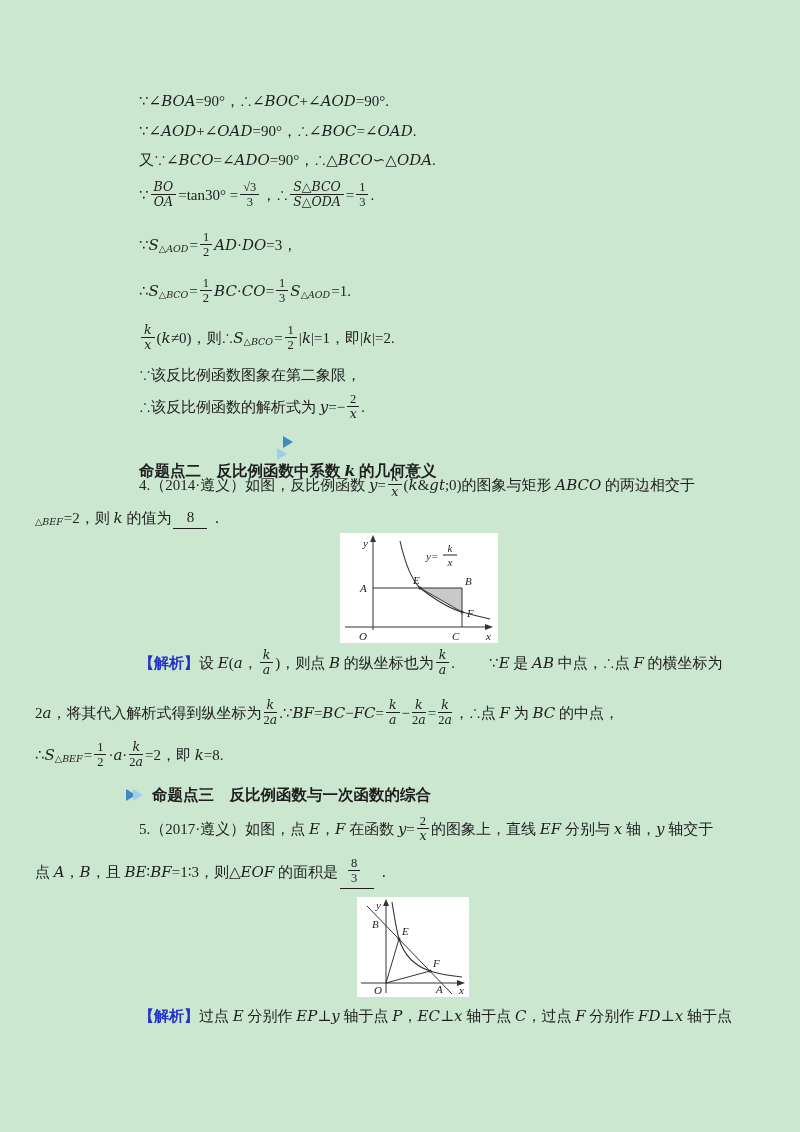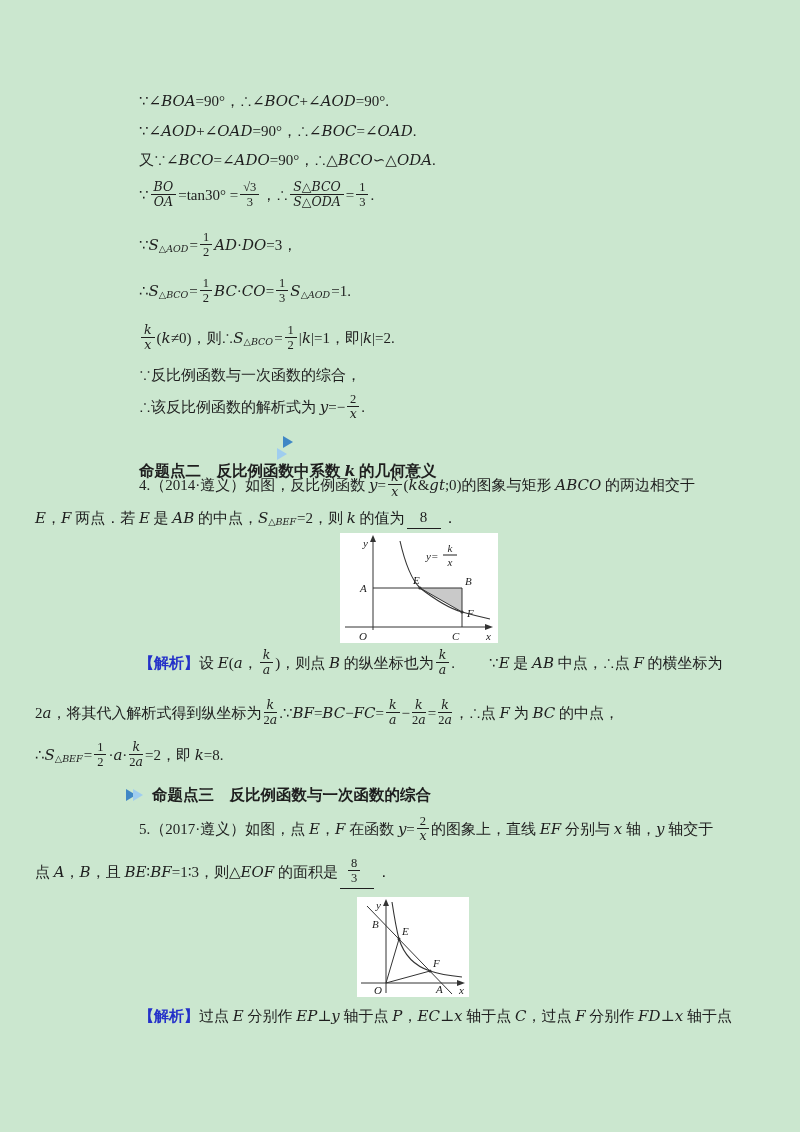--- a/index.html
+++ b/index.html
@@ -165,21 +165,21 @@
       <span>(<i>k</i>≠0)，则∴<i>S</i></span>
       <sub>△<i>BCO</i></sub>
       <span>=</span>
       <span class="frac">
         <span class="fn">1</span>
         <span class="fd">2</span>
       </span>
       <span>|<i>k</i>|=1，即|<i>k</i>|=2.</span>
     </div>
     <div class="line" style="left: 139px; top: 364px;">
-      <span>∵反比例函数与一次函数的综合，</span>
+      <span>∵该反比例函数图象在第二象限，</span>
     </div>
     <div class="line" style="left: 139px; top: 392px;">
       <span>∴该反比例函数的解析式为 <i>y</i>=−</span>
       <span class="frac">
         <span class="fn">2</span>
         <span class="fd"><i>x</i></span>
       </span>
       <span>.</span>
     </div>
     <div class="line heading" style="left: 139px; top: 436px; flex-direction: column;">
@@ -189,21 +189,20 @@
     </div>
     <div class="line" style="left: 139px; top: 470px;">
       <span>4.（2014·遵义）如图，反比例函数 <i>y</i>=</span>
       <span class="frac">
         <span class="fn"><i>k</i></span>
         <span class="fd"><i>x</i></span>
       </span>
       <span>(<i>k</i>&amp;<i>gt</i>;0)的图象与矩形 <i>ABCO</i> 的两边相交于</span>
     </div>
     <div class="line" style="left: 35px; top: 506px;">
-      <span><i>E</i>，<i>F</i> 两点．若 <i>E</i> 是 <i>AB</i> 的中点，<i>S</i></span>
       <sub>△<i>BEF</i></sub>
       <span>=2，则 <i>k</i> 的值为</span>
       <span class="blank">8</span>
       <span>．</span>
     </div>
     <div class="line" style="left: 139px; top: 648px;">
       <span class="blue">【解析】</span>
       <span>设 <i>E</i>(<i>a</i>，</span>
       <span class="frac">
         <span class="fn"><i>k</i></span>

